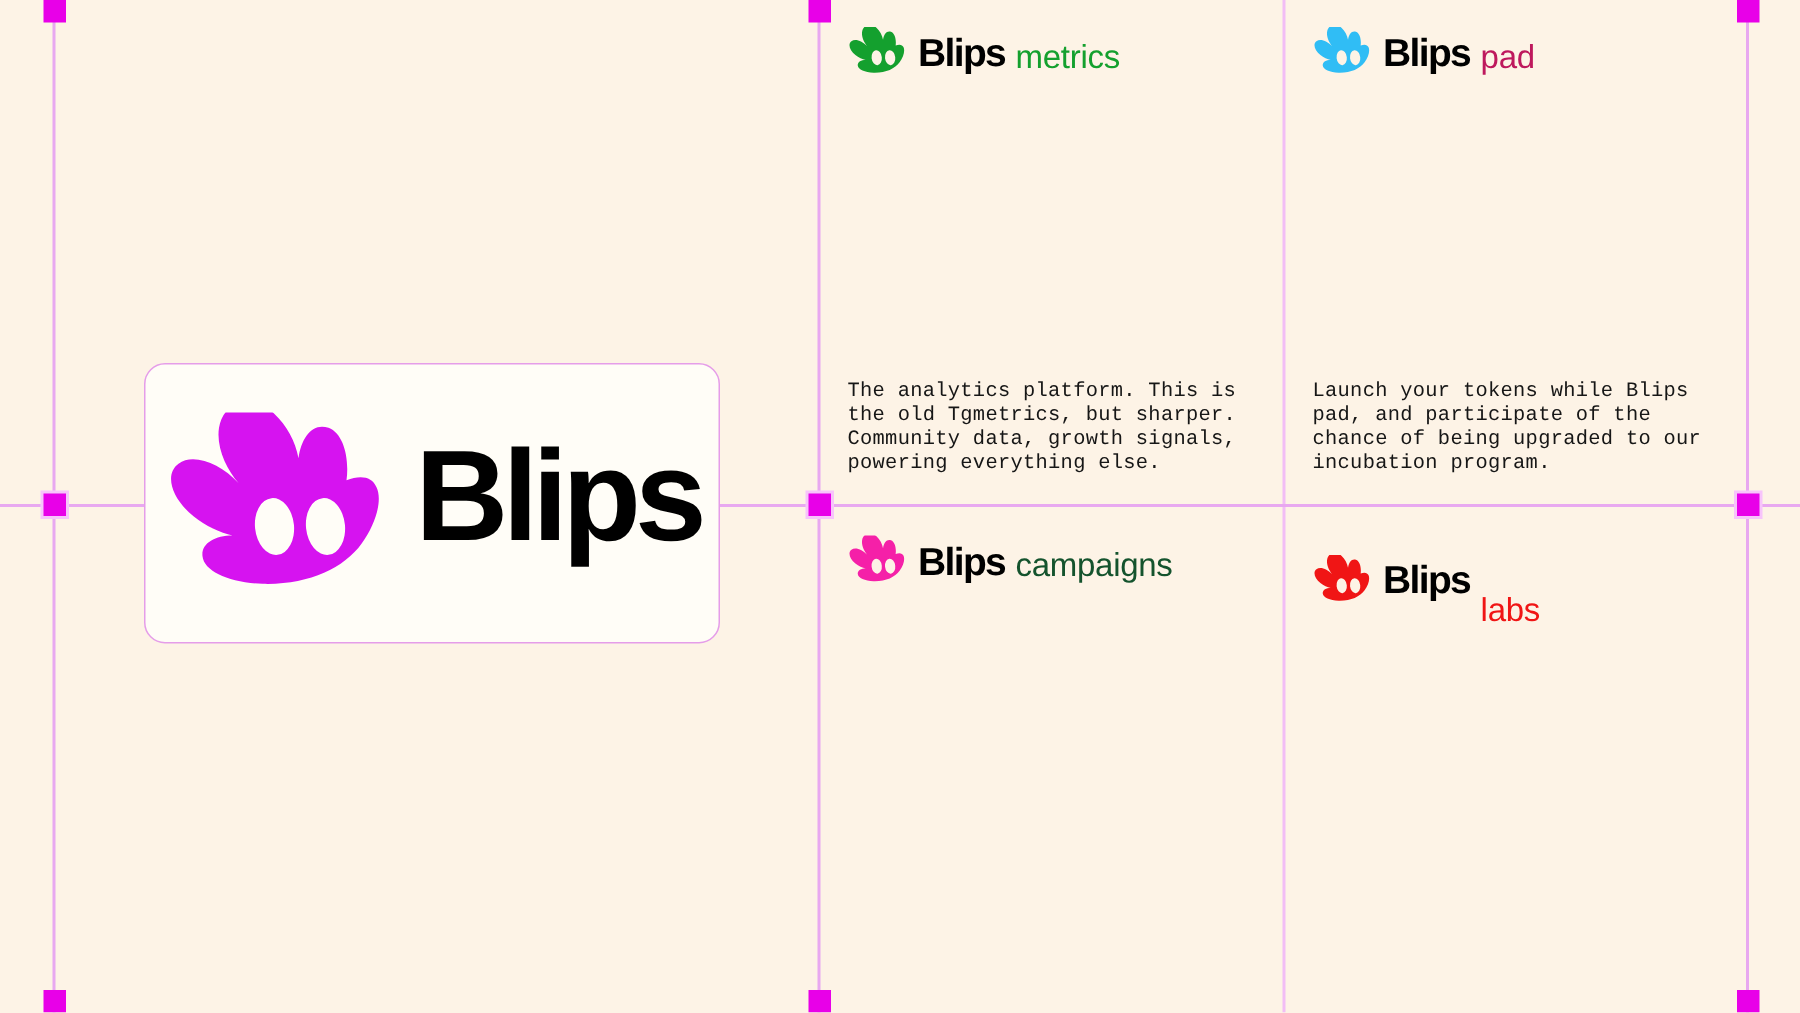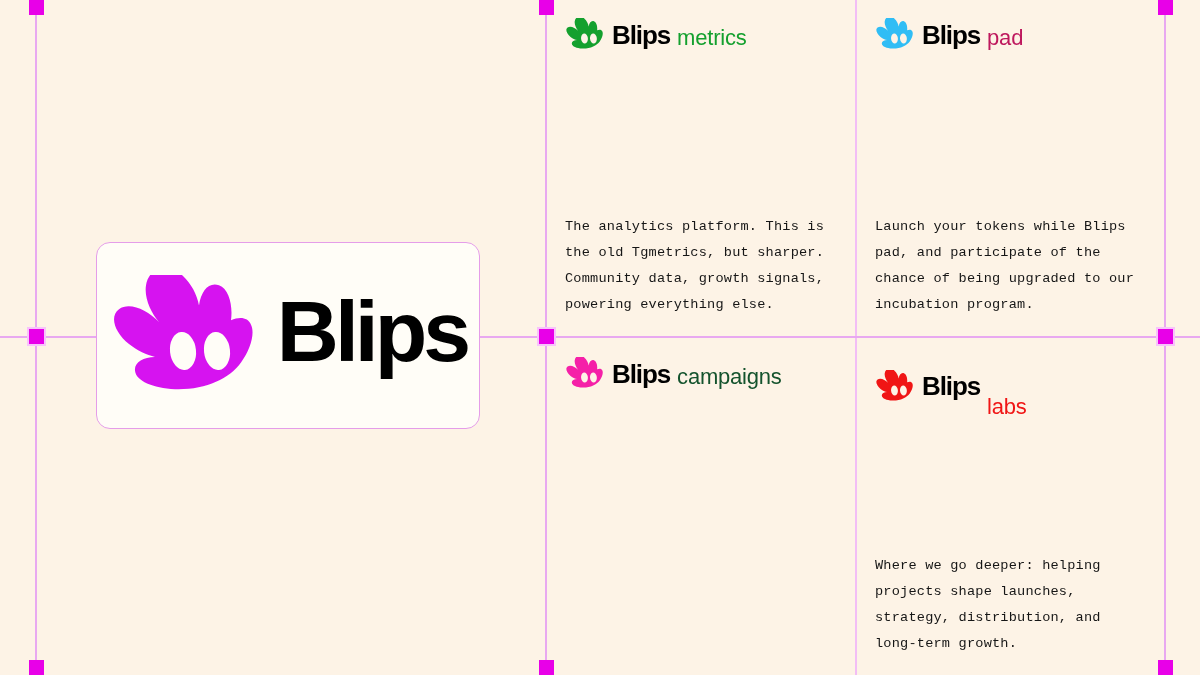--- a/index.html
+++ b/index.html
@@ -75,21 +75,21 @@
   .quad-logo .suffix {
     font-family:"Liberation Sans", sans-serif;
     font-weight:normal; font-size:22px;
     letter-spacing:-0.2px;
     line-height:1;
     position:relative; top:3px;
   }
   .quad-desc {
     font-family:"Liberation Mono","DejaVu Sans Mono",monospace;
     font-size:13.6px;
-    line-height:26px;
+    line-height:16px;
     color:#161616;
     letter-spacing:0.2px;
     white-space:pre-line;
   }
 </style>
 </head>
 <body>
 
 <div class="canvas">
 
@@ -193,19 +193,15 @@
       <span class="mark">
         <svg viewBox="0 0 152 122" width="40" height="33" aria-hidden="true">
           <path d="M74,12 C60,-4 40,2 37,22 C35,36 42,52 50,62 C38,48 20,40 10,48 C0,56 6,74 20,86 C28,93 38,98 46,100 C34,100 25,106 26,115 C27,126 44,134 66,135 C96,136 120,124 132,106 C142,91 146,74 142,65 C139,57 131,56 122,60 C124,44 120,26 110,22 C100,18 92,28 90,44 C88,32 82,20 74,12 Z" transform="translate(0,-10) scale(1,0.92)" fill="#f01515"></path>
           <ellipse cx="74" cy="76" rx="13" ry="19" fill="#fdf3e6" transform="rotate(-6 74 76)"></ellipse>
           <ellipse cx="108" cy="76" rx="13" ry="19" fill="#fdf3e6" transform="rotate(-6 108 76)"></ellipse>
         </svg>
       </span>
       <span class="name">Blips</span>
       <span class="suffix" style="color: rgb(240, 21, 21); margin-top: 36px;">labs</span>
     </div>
-    <div class="quad-desc" style="margin-top:auto;">Where we go deeper: helping
-projects shape launches,
-strategy, distribution, and
-long-term growth.</div>
   </div>
 
 </div>
 
 </body></html>

